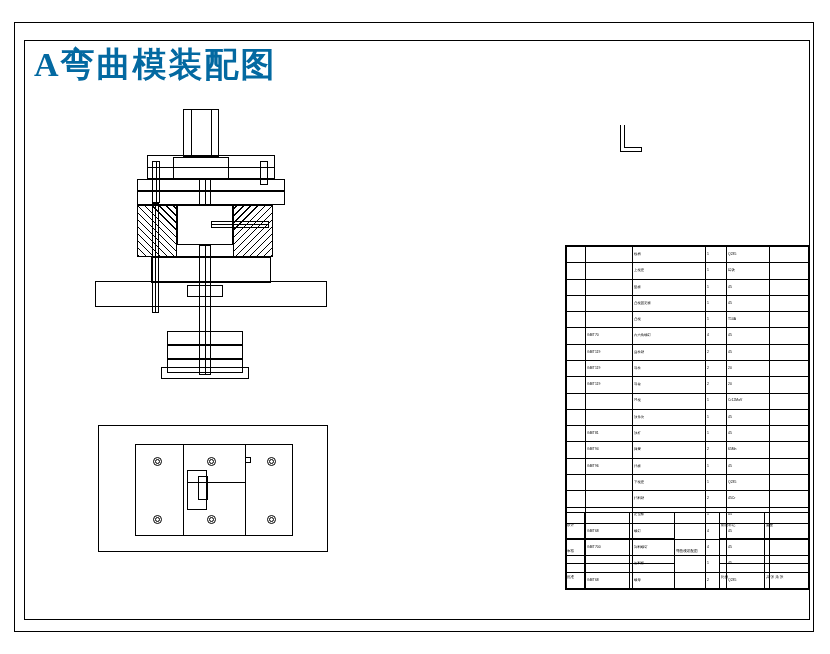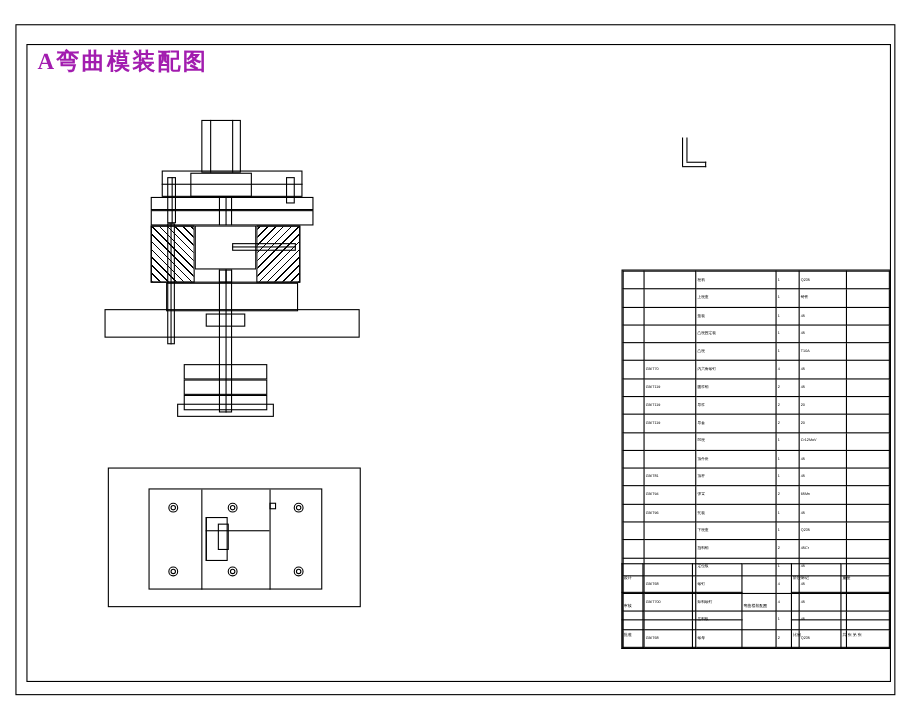--- a/index.html
+++ b/index.html
@@ -1,21 +1,21 @@
 <!DOCTYPE html>
 <html><head>
 <meta charset="utf-8">
 <style>
   html,body{margin:0;padding:0;background:#ffffff;}
   body{width:830px;height:654px;position:relative;font-family:"Liberation Sans",sans-serif;overflow:hidden;}
   .sheet{position:absolute;left:0;top:0;width:830px;height:654px;background:#fff;}
   
   .frame-outer{position:absolute;left:14px;top:22px;width:800px;height:610px;border:1px solid #000;box-sizing:border-box;}
   .frame-inner{position:absolute;left:24px;top:40px;width:786px;height:580px;border:1px solid #000;box-sizing:border-box;border-left:1px solid #000;}
-  .title-main{position:absolute;left:34px;top:42px;font-size:21px;color:#a21caf;font-family:"Liberation Serif",serif;font-weight:bold;letter-spacing:2px;white-space:nowrap;}
+  .title-main{position:absolute;left:34px;top:42px;font-size:34px;color:#0369a1;font-family:"Liberation Serif",serif;font-weight:bold;letter-spacing:2px;white-space:nowrap;}
   
   .asm{position:absolute;left:95px;top:95px;width:260px;height:320px;}
   .ln{position:absolute;background:#000;}
   .h{height:1px;}
   .v{width:1px;}
   .box{position:absolute;border:1px solid #000;box-sizing:border-box;}
   .hatch{background:repeating-linear-gradient(45deg,#000 0 1px,transparent 1px 5px);}
   .hatch2{background:repeating-linear-gradient(-45deg,#000 0 1px,transparent 1px 5px);}
   
   .plan{position:absolute;left:98px;top:425px;width:230px;height:127px;border:1px solid #000;box-sizing:border-box;}

